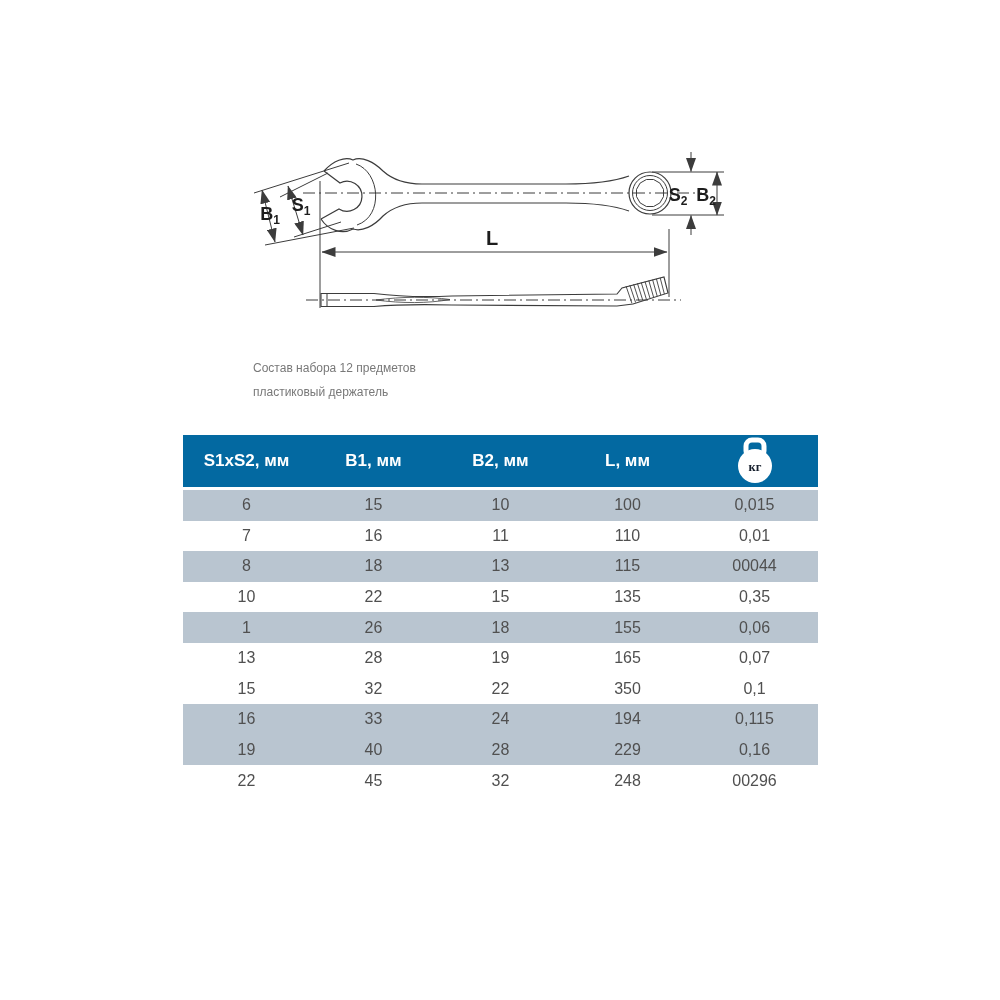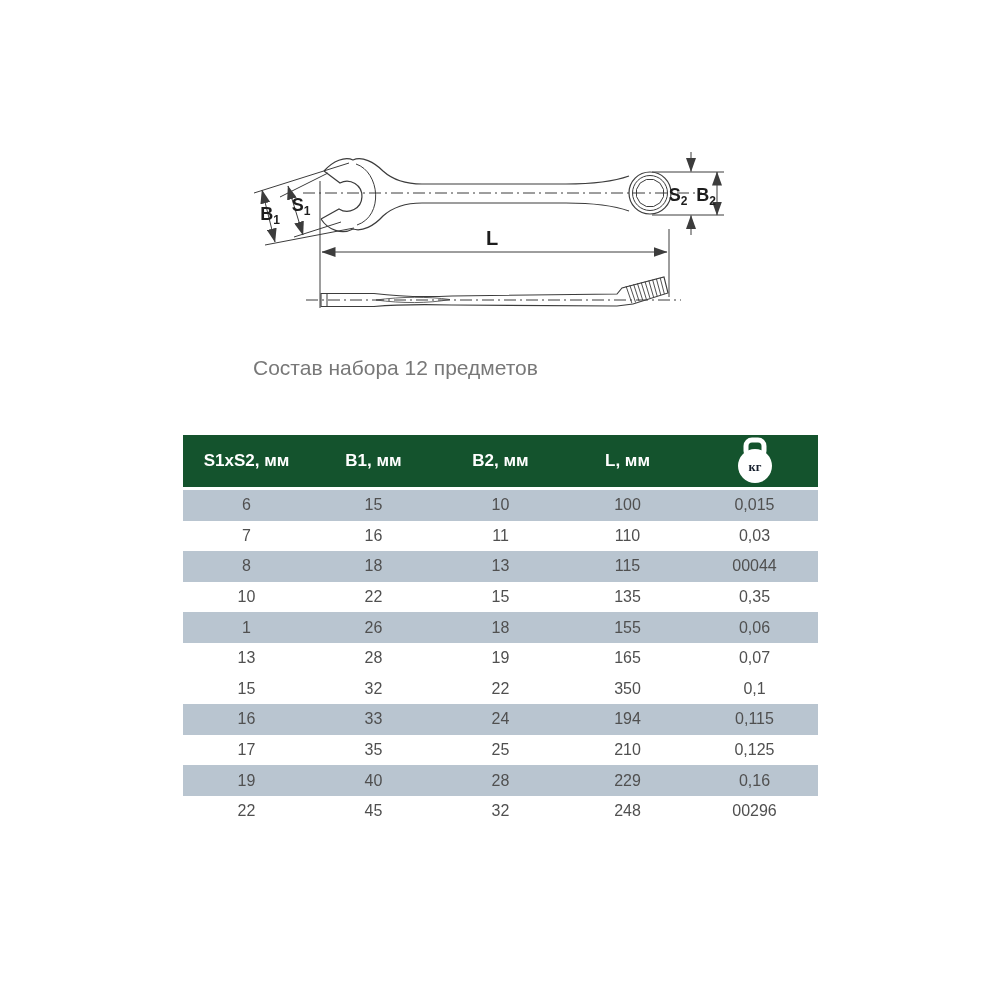--- a/index.html
+++ b/index.html
@@ -4,25 +4,25 @@
 <style>
   * { margin:0; padding:0; box-sizing:border-box; }
   html,body { background:#fff; }
   .page {
     position:relative; width:1000px; height:1000px; background:#ffffff;
     font-family:"Liberation Sans", sans-serif; overflow:hidden;
   }
   .diagram-svg { position:absolute; left:0; top:0; }
   .description {
     position:absolute; left:253px; top:356px;
-    font-size:21px; line-height:24px; color:#787878;
+    font-size:12px; line-height:24px; color:#787878;
   }
   .spec-table { position:absolute; left:183px; top:435px; width:635px; }
   .thead {
-    height:55px; background:#14532d; border-bottom:3px solid #ffffff;
+    height:55px; background:#0369a1; border-bottom:3px solid #ffffff;
     display:grid; grid-template-columns:repeat(5,1fr); align-items:center;
   }
   .th { color:#ffffff; font-weight:bold; font-size:17px; text-align:center; }
   .th-icon { display:flex; justify-content:center; align-items:center; }
   .tbody .trow {
     height:30.6px; display:grid; grid-template-columns:repeat(5,1fr);
     align-items:center; background:#ffffff;
   }
   .tbody .trow.alt { background:#b9c5d0; }
   .tcell { text-align:center; font-size:16px; color:#505050; }
@@ -92,20 +92,21 @@
       <text x="270" y="220" font-size="18"><tspan>B</tspan><tspan font-size="12" dy="4">1</tspan></text>
       <text x="301" y="211" font-size="18"><tspan>S</tspan><tspan font-size="12" dy="4">1</tspan></text>
       <text x="678" y="201" font-size="18"><tspan>S</tspan><tspan font-size="12" dy="4">2</tspan></text>
       <text x="706" y="201" font-size="18"><tspan>B</tspan><tspan font-size="12" dy="4">2</tspan></text>
       <text x="492" y="245" font-size="20">L</text>
     </g>
   </svg>
 
   <div class="description">
     <div>Состав набора 12 предметов</div>
+    <div>пластиковый держатель</div>
   </div>
 
   <div class="spec-table">
     <div class="thead">
       <div class="th">S1xS2, мм</div>
       <div class="th">B1, мм</div>
       <div class="th">B2, мм</div>
       <div class="th">L, мм</div>
       <div class="th th-icon">
         <svg width="46" height="48" viewBox="0 0 46 48">
@@ -121,21 +122,21 @@
           <div class="tcell">15</div>
           <div class="tcell">10</div>
           <div class="tcell">100</div>
           <div class="tcell">0,015</div>
         </div>
         <div class="trow">
           <div class="tcell">7</div>
           <div class="tcell">16</div>
           <div class="tcell">11</div>
           <div class="tcell">110</div>
-          <div class="tcell">0,03</div>
+          <div class="tcell">0,01</div>
         </div>
         <div class="trow alt">
           <div class="tcell">8</div>
           <div class="tcell">18</div>
           <div class="tcell">13</div>
           <div class="tcell">115</div>
           <div class="tcell">00044</div>
         </div>
         <div class="trow">
           <div class="tcell">10</div>
@@ -165,27 +166,20 @@
           <div class="tcell">350</div>
           <div class="tcell">0,1</div>
         </div>
         <div class="trow alt">
           <div class="tcell">16</div>
           <div class="tcell">33</div>
           <div class="tcell">24</div>
           <div class="tcell">194</div>
           <div class="tcell">0,115</div>
         </div>
-        <div class="trow">
-          <div class="tcell">17</div>
-          <div class="tcell">35</div>
-          <div class="tcell">25</div>
-          <div class="tcell">210</div>
-          <div class="tcell">0,125</div>
-        </div>
         <div class="trow alt">
           <div class="tcell">19</div>
           <div class="tcell">40</div>
           <div class="tcell">28</div>
           <div class="tcell">229</div>
           <div class="tcell">0,16</div>
         </div>
         <div class="trow">
           <div class="tcell">22</div>
           <div class="tcell">45</div>

